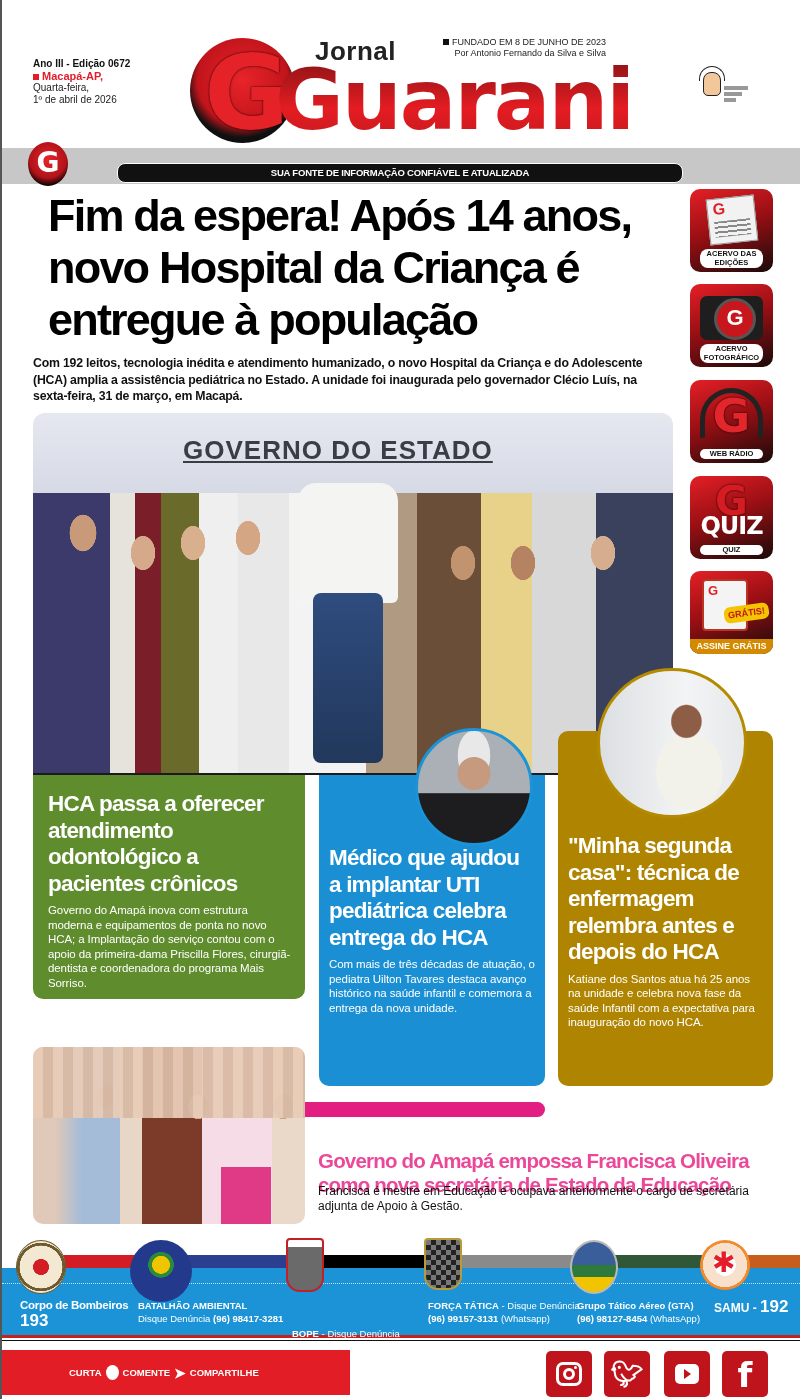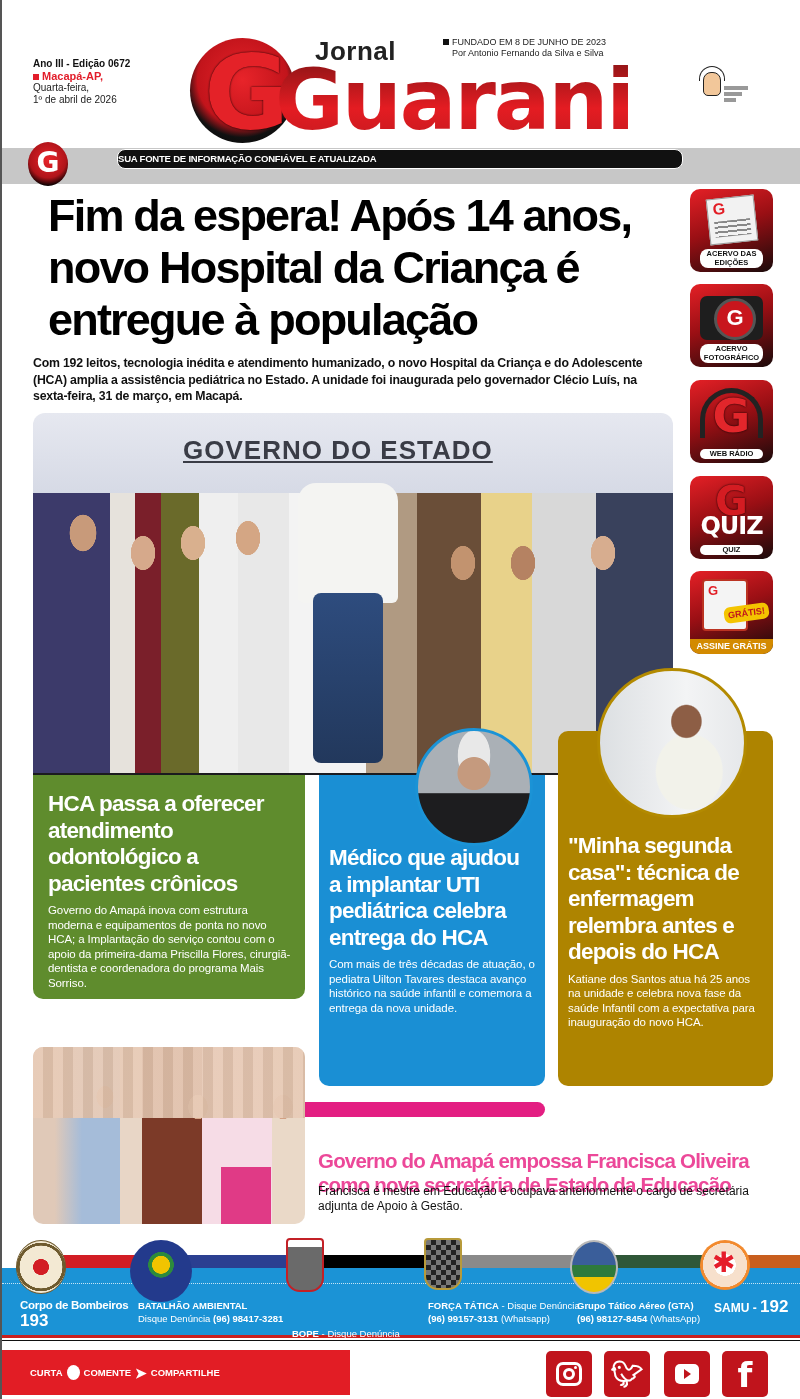--- a/index.html
+++ b/index.html
@@ -15,36 +15,36 @@
   .edition .ed { font-weight: bold; }
   .edition .city { color: #e21d2a; font-weight: bold; font-size: 11px; }
   .edition .city::before { content: ""; display: inline-block; width: 6px; height: 6px; background: #e21d2a; margin-right: 3px; vertical-align: middle; }
   .edition .day, .edition .date { font-size: 10px; color: #222; }
 
   .logo { left: 190px; top: 30px; width: 460px; height: 115px; }
   .logo-jornal { left: 125px; top: 6px; font-size: 26px; font-weight: bold; color: #222; letter-spacing: 0.5px; }
   .logo-g { left: 0; top: 8px; width: 105px; height: 105px; border-radius: 50%; background: radial-gradient(circle at 50% 40%, #e8242a 0%, #c2141b 55%, #111 70%, #000 100%); }
   .logo-g::after { content: "G"; position: absolute; left: 14px; top: -6px; font-size: 104px; font-weight: bold; color: #e42228; font-family: "DejaVu Sans", sans-serif; text-shadow: 0 0 2px #000; }
   .logo-word { left: 85px; top: 28px; font-size: 84px; font-weight: bold; color: #d61a20; letter-spacing: -2px; line-height: 84px; font-family: "DejaVu Sans", sans-serif; background: linear-gradient(#8a1416, #e41c22 60%, #c61a1f); -webkit-background-clip: text; background-clip: text; -webkit-text-fill-color: transparent; }
-  .founded { left: 443px; top: 37px; font-size: 9px; line-height: 11px; color: #222; }
+  .founded { left: 443px; top: 37px; font-size: 9px; line-height: 11px; color: #222; text-align: right; }
   .founded .f1::before { content: ""; display: inline-block; width: 6px; height: 6px; background: #111; margin-right: 3px; }
   .founded .f2 { padding-left: 9px; }
 
   .menu-btn { left: 700px; top: 68px; width: 50px; height: 36px; cursor: pointer; }
   .menu-hand { position: absolute; left: 3px; top: 4px; width: 18px; height: 24px; background: #f2c79a; border: 1.5px solid #222; border-radius: 8px 8px 5px 5px; }
   .menu-hand::before { content: ""; position: absolute; left: -5px; top: -7px; width: 24px; height: 14px; border: 1.5px solid #222; border-bottom: none; border-radius: 14px 14px 0 0; }
   .menu-lines { position: absolute; left: 24px; top: 18px; width: 24px; }
   .menu-lines span { display: block; height: 4px; background: #999; margin-bottom: 2px; }
   .menu-lines span:nth-child(2) { width: 18px; }
   .menu-lines span:nth-child(3) { width: 12px; }
 
   
   .strip { left: 2px; top: 148px; width: 798px; height: 36px; background: #c7c7c7; }
   .strip-g { left: 28px; top: 142px; width: 40px; height: 44px; border-radius: 50%; background: radial-gradient(circle at 50% 40%, #e8242a 0%, #b0141a 55%, #000 80%); color: #fff; font-weight: bold; font-size: 28px; text-align: center; line-height: 42px; font-family: "DejaVu Sans", sans-serif; }
-  .tagline { left: 117px; top: 149px; width: 566px; height: 20px; background: #111; border: 1.5px solid #fff; border-radius: 8px; color: #fff; font-size: 9.5px; font-weight: bold; text-align: left; line-height: 17px; letter-spacing: -0.2px; }
+  .tagline { left: 117px; top: 163px; width: 566px; height: 20px; background: #111; border: 1.5px solid #fff; border-radius: 8px; color: #fff; font-size: 9.5px; font-weight: bold; text-align: center; line-height: 17px; letter-spacing: -0.2px; }
 
   
   .headline { left: 48px; top: 190px; width: 650px; font-size: 45px; line-height: 52px; font-weight: bold; letter-spacing: -1.8px; color: #000; font-family: "Liberation Sans", sans-serif; }
   .lede { left: 33px; top: 355px; width: 640px; font-size: 12.3px; line-height: 16.5px; font-weight: bold; color: #111; letter-spacing: -0.2px; }
 
   
   .main-photo { left: 33px; top: 413px; width: 640px; height: 362px; border-radius: 12px 12px 0 0; overflow: hidden;
     background:
       linear-gradient(180deg, rgba(230,232,240,1) 0%, rgba(212,216,228,1) 25%, rgba(0,0,0,0) 26%),
       linear-gradient(180deg, #8fa0b8 26%, #6b6e73 55%, #403c38 80%, #1a1a1e 100%); }
@@ -114,21 +114,21 @@
   .em-fire .n193 { font-size: 17px; font-weight: bold; line-height: 18px; }
   .em-amb { left: 138px; top: 1299px; }
   .em-bope { left: 292px; top: 1327px; }
   .em-ft { left: 428px; top: 1299px; }
   .em-gta { left: 577px; top: 1299px; }
   .em-samu { left: 714px; top: 1300px; font-size: 12px; font-weight: bold; }
   .em-samu .big { font-size: 17px; }
 
   
   .foot-line { left: 2px; top: 1340px; width: 798px; height: 1px; background: #111; }
-  .foot-red { left: 2px; top: 1350px; width: 348px; height: 45px; background: #e21d25; color: #fff; font-size: 9.5px; font-weight: bold; display: flex; align-items: center; padding-left: 28px; gap: 4px; }
+  .foot-red { left: 2px; top: 1350px; width: 348px; height: 45px; background: #e21d25; color: #fff; font-size: 9.5px; font-weight: bold; display: flex; align-items: center; padding-left: 67px; gap: 4px; }
   .foot-red .dot { width: 13px; height: 15px; background: #fff; border-radius: 50%; display: inline-block; }
   .foot-red .plane { font-size: 14px; line-height: 12px; }
   .social { position: absolute; top: 1351px; width: 30px; height: 46px; background: #c0141c; border-radius: 5px; color: #fff; text-align: center; cursor: pointer; }
   .social { width: 30px; }
   .soc-ig { left: 546px; width: 46px; }
   .soc-tw { left: 604px; width: 46px; }
   .soc-yt { left: 664px; width: 46px; }
   .soc-fb { left: 722px; width: 46px; }
   .ig-glyph { position: absolute; left: 10px; top: 11px; width: 26px; height: 24px; border: 3px solid #fff; border-radius: 7px; }
   .ig-glyph::before { content: ""; position: absolute; left: 4px; top: 3px; width: 12px; height: 12px; border: 3px solid #fff; border-radius: 50%; box-sizing: border-box; }

